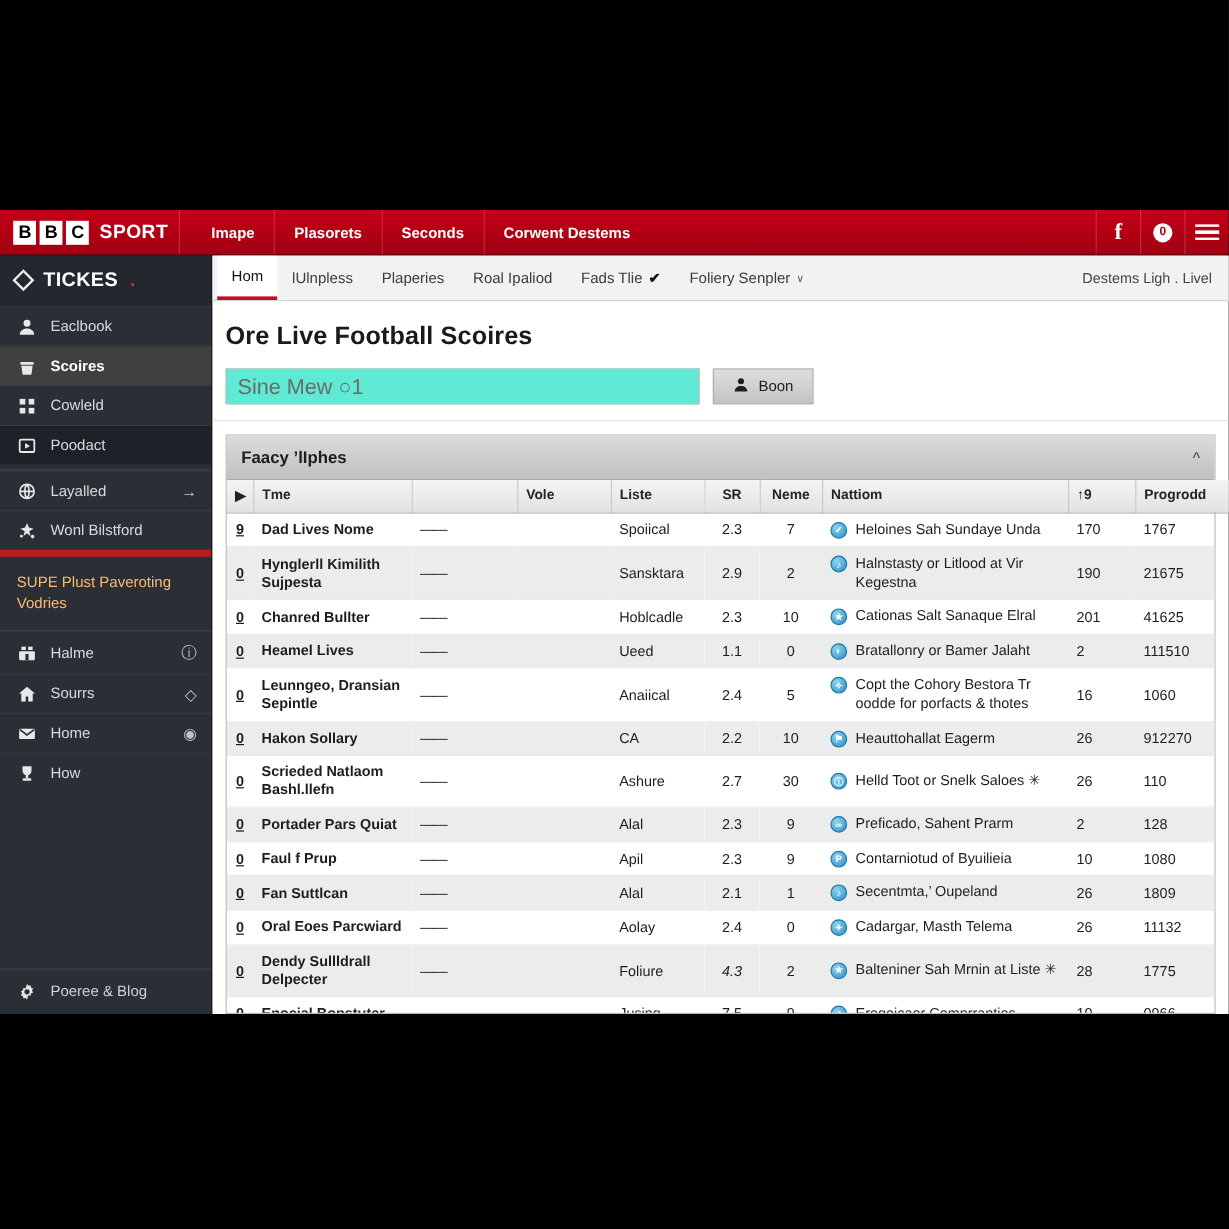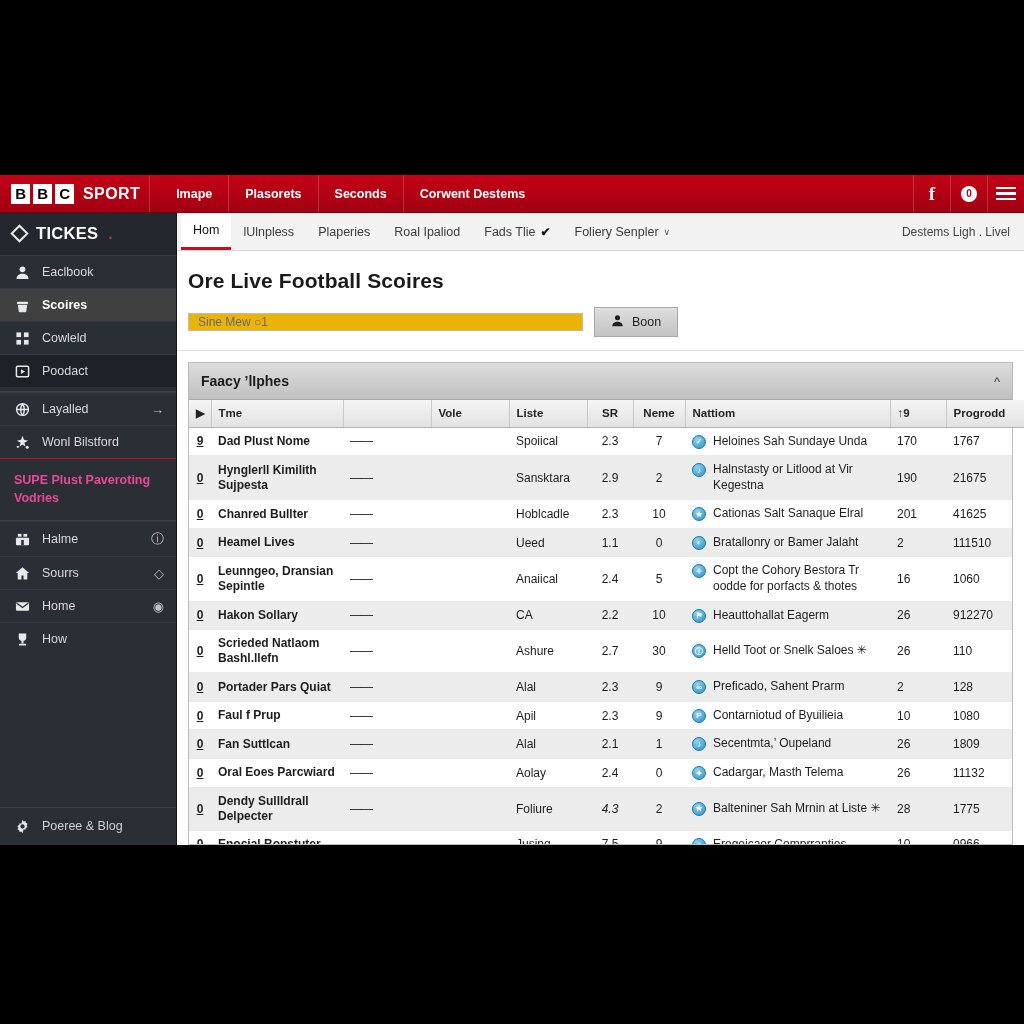--- a/index.html
+++ b/index.html
@@ -114,23 +114,23 @@
   .sb-item .trail { opacity: .85; font-size: 13px; }
   .sb-ic {
     width: 17px; height: 16px; flex: 0 0 17px;
     display: flex; align-items: center; justify-content: center;
     color: #e6e8ea;
   }
   .sb-ic svg { display: block; }
   .sb-sep { height: 1px; background: #3b4049; margin: 4px 0 0; }
   .sb-promo {
     padding: 12px 14px 13px;
-    font-size: 12.5px; font-weight: bold; color: #ec4899;
+    font-size: 12.5px; font-weight: normal; color: #fdba74;
     line-height: 1.45;
-    border-top: 1px solid #b91c1c;
+    border-top: 6px solid #b91c1c;
     border-bottom: 1px solid #3b4049;
   }
   .sb-spacer { flex: 1; }
   .sb-foot {
     display: flex; align-items: center; gap: 11px;
     padding: 10px 12px 11px 14px;
     border-top: 1px solid #3b4049;
     color: #cfd2d6;
   }
 
@@ -174,24 +174,24 @@
     padding: 18px 0 0 11px;
     letter-spacing: .1px;
   }
   .searchrow {
     display: flex; align-items: center; gap: 11px;
     padding: 14px 11px 13px;
     border-bottom: 1px solid #e2e2e2;
   }
   .search-input {
     flex: 0 0 395px;
-    height: 18px;
+    height: 30px;
     border: 1px solid #bdbdbd;
-    background: #eab308;
-    font-size: 12px; color: #444;
+    background: #5eead4;
+    font-size: 18px; color: #444;
     padding: 0 9px;
     font-family: "Liberation Sans", sans-serif;
   }
   .search-input::placeholder { color: #6a6a6a; }
   .btn-gray {
     display: flex; align-items: center; gap: 8px;
     height: 30px; padding: 0 16px;
     background: linear-gradient(180deg,#dedede,#c3c3c3);
     border: 1px solid #a8a8a8;
     font-size: 12.5px; color: #1e1e1e;
@@ -511,21 +511,21 @@
 
               </tr>
             </thead>
           </table>
 
           <div class="scroll-body">
             <table class="grid">
               <tbody id="tbody">
                   <tr>
                     <td class="cw0 rowmark">9</td>
-                    <td class="cw1 tm">Dad Plust Nome</td>
+                    <td class="cw1 tm">Dad Lives Nome</td>
                     <td class="cw2 dash">——</td>
                     <td class="cw3"></td>
                     <td class="cw3">Spoiical</td>
                     <td class="cw4 c">2.3</td>
                     <td class="cw5 c">7</td>
                     <td class="cw6">
                       <div class="nat-cell">
                         <span class="nat-badge">✓</span>
                         <span class="nat-txt">Heloines Sah Sundaye Unda</span>
                       </div>

